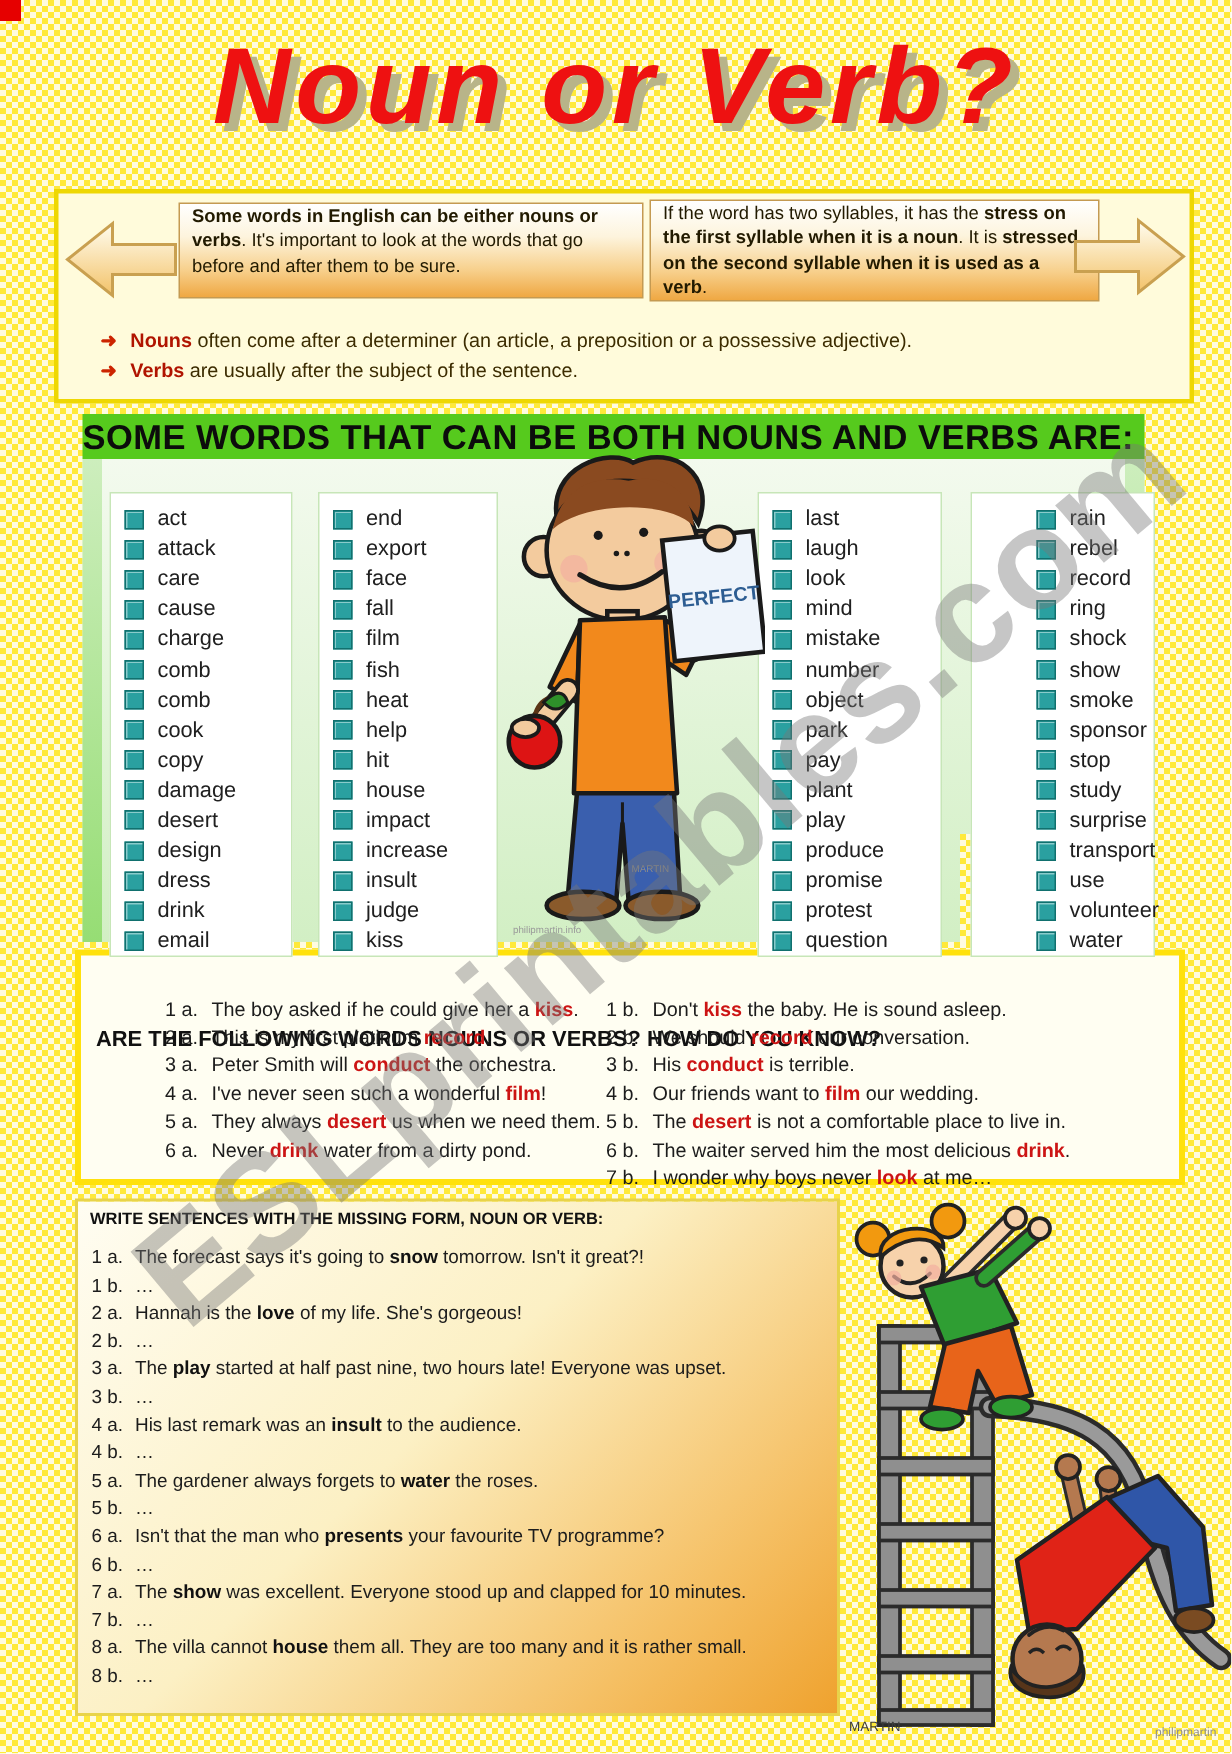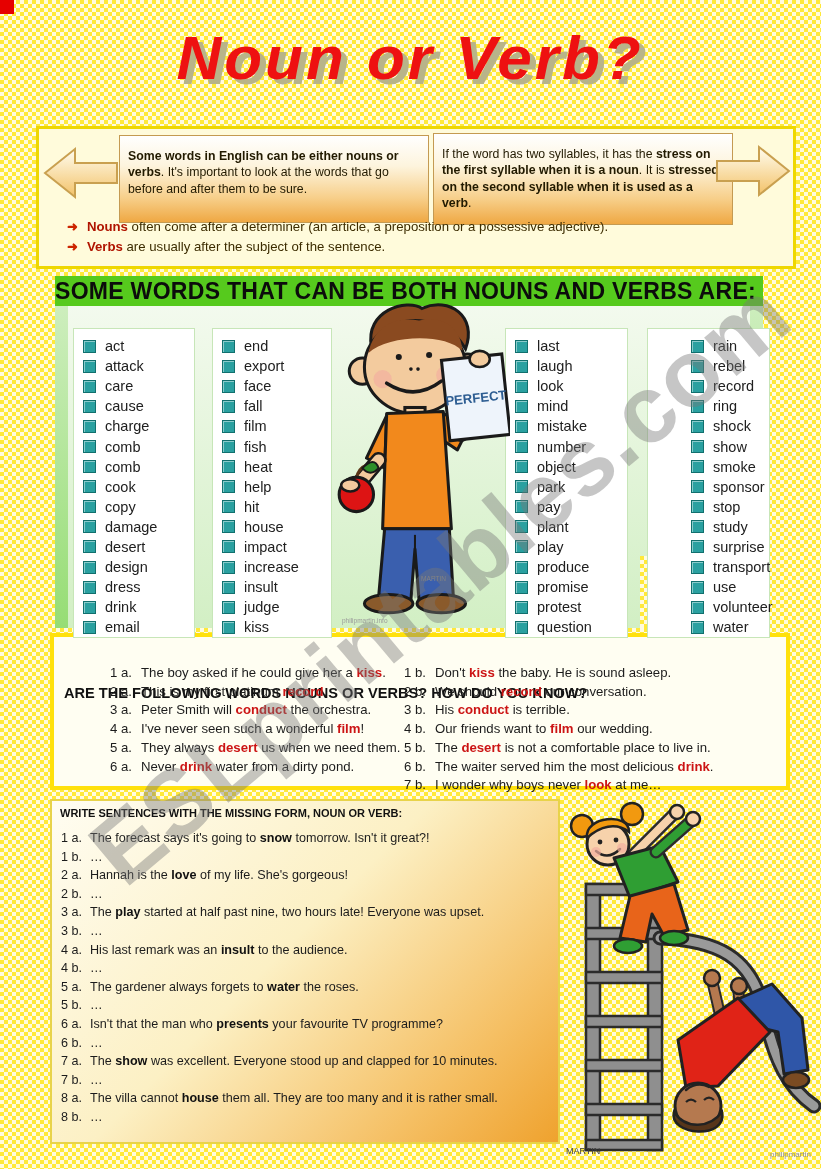--- a/index.html
+++ b/index.html
@@ -6,27 +6,27 @@
   #page{
     position:relative; width:821px; height:1169px; overflow:hidden;
     font-family:"Liberation Sans", sans-serif;
     background: conic-gradient(#fffbe0 25%, #ffe93a 0 50%, #fffbe0 0 75%, #ffe93a 0) 0 0/8px 8px;
   }
   .abs{position:absolute;}
   .checker-bg{background: conic-gradient(#fffbe0 25%, #ffe93a 0 50%, #fffbe0 0 75%, #ffe93a 0) 0 0/8px 8px;}
   #corner{left:0;top:0;width:14px;height:14px;background:#e60000;}
   .title{
     left:20px; top:4px; width:780px; text-align:center;
-    font-size:62px; font-weight:bold; font-style:italic; letter-spacing:3px;
+    font-size:72px; font-weight:bold; font-style:italic; letter-spacing:3px;
     color:#ee1111; text-shadow:6px 5px 0 #b8b489; line-height:108px; white-space:nowrap;
   }
   
   #intro{left:36px; top:126px; width:754px; height:137px; background:#fffbdb; border:3px solid #eed702;}
   .gradbox{
-    position:absolute; border:1px solid #c49a52; padding:12px 8px;
+    position:absolute; border:1px solid #c49a52; padding:0 8px;
     background:linear-gradient(180deg,#ffffff 0%,#fdf4dd 35%,#f7cf8a 72%,#efa843 100%);
     font-size:12.3px; line-height:1.33; color:#221a00;
   }
   .gradbox .b{font-weight:bold;}
   #box1{left:80px; top:6px; width:292px; height:62px;}
   #box2{left:394px; top:4px; width:282px; height:66px;}
   .arrow{position:absolute; width:76px; height:56px;}
   #arrowL{left:4px; top:16px;}
   #arrowR{left:676px; top:14px;}
   #bullets{position:absolute; left:28px; top:88px; width:710px;}

